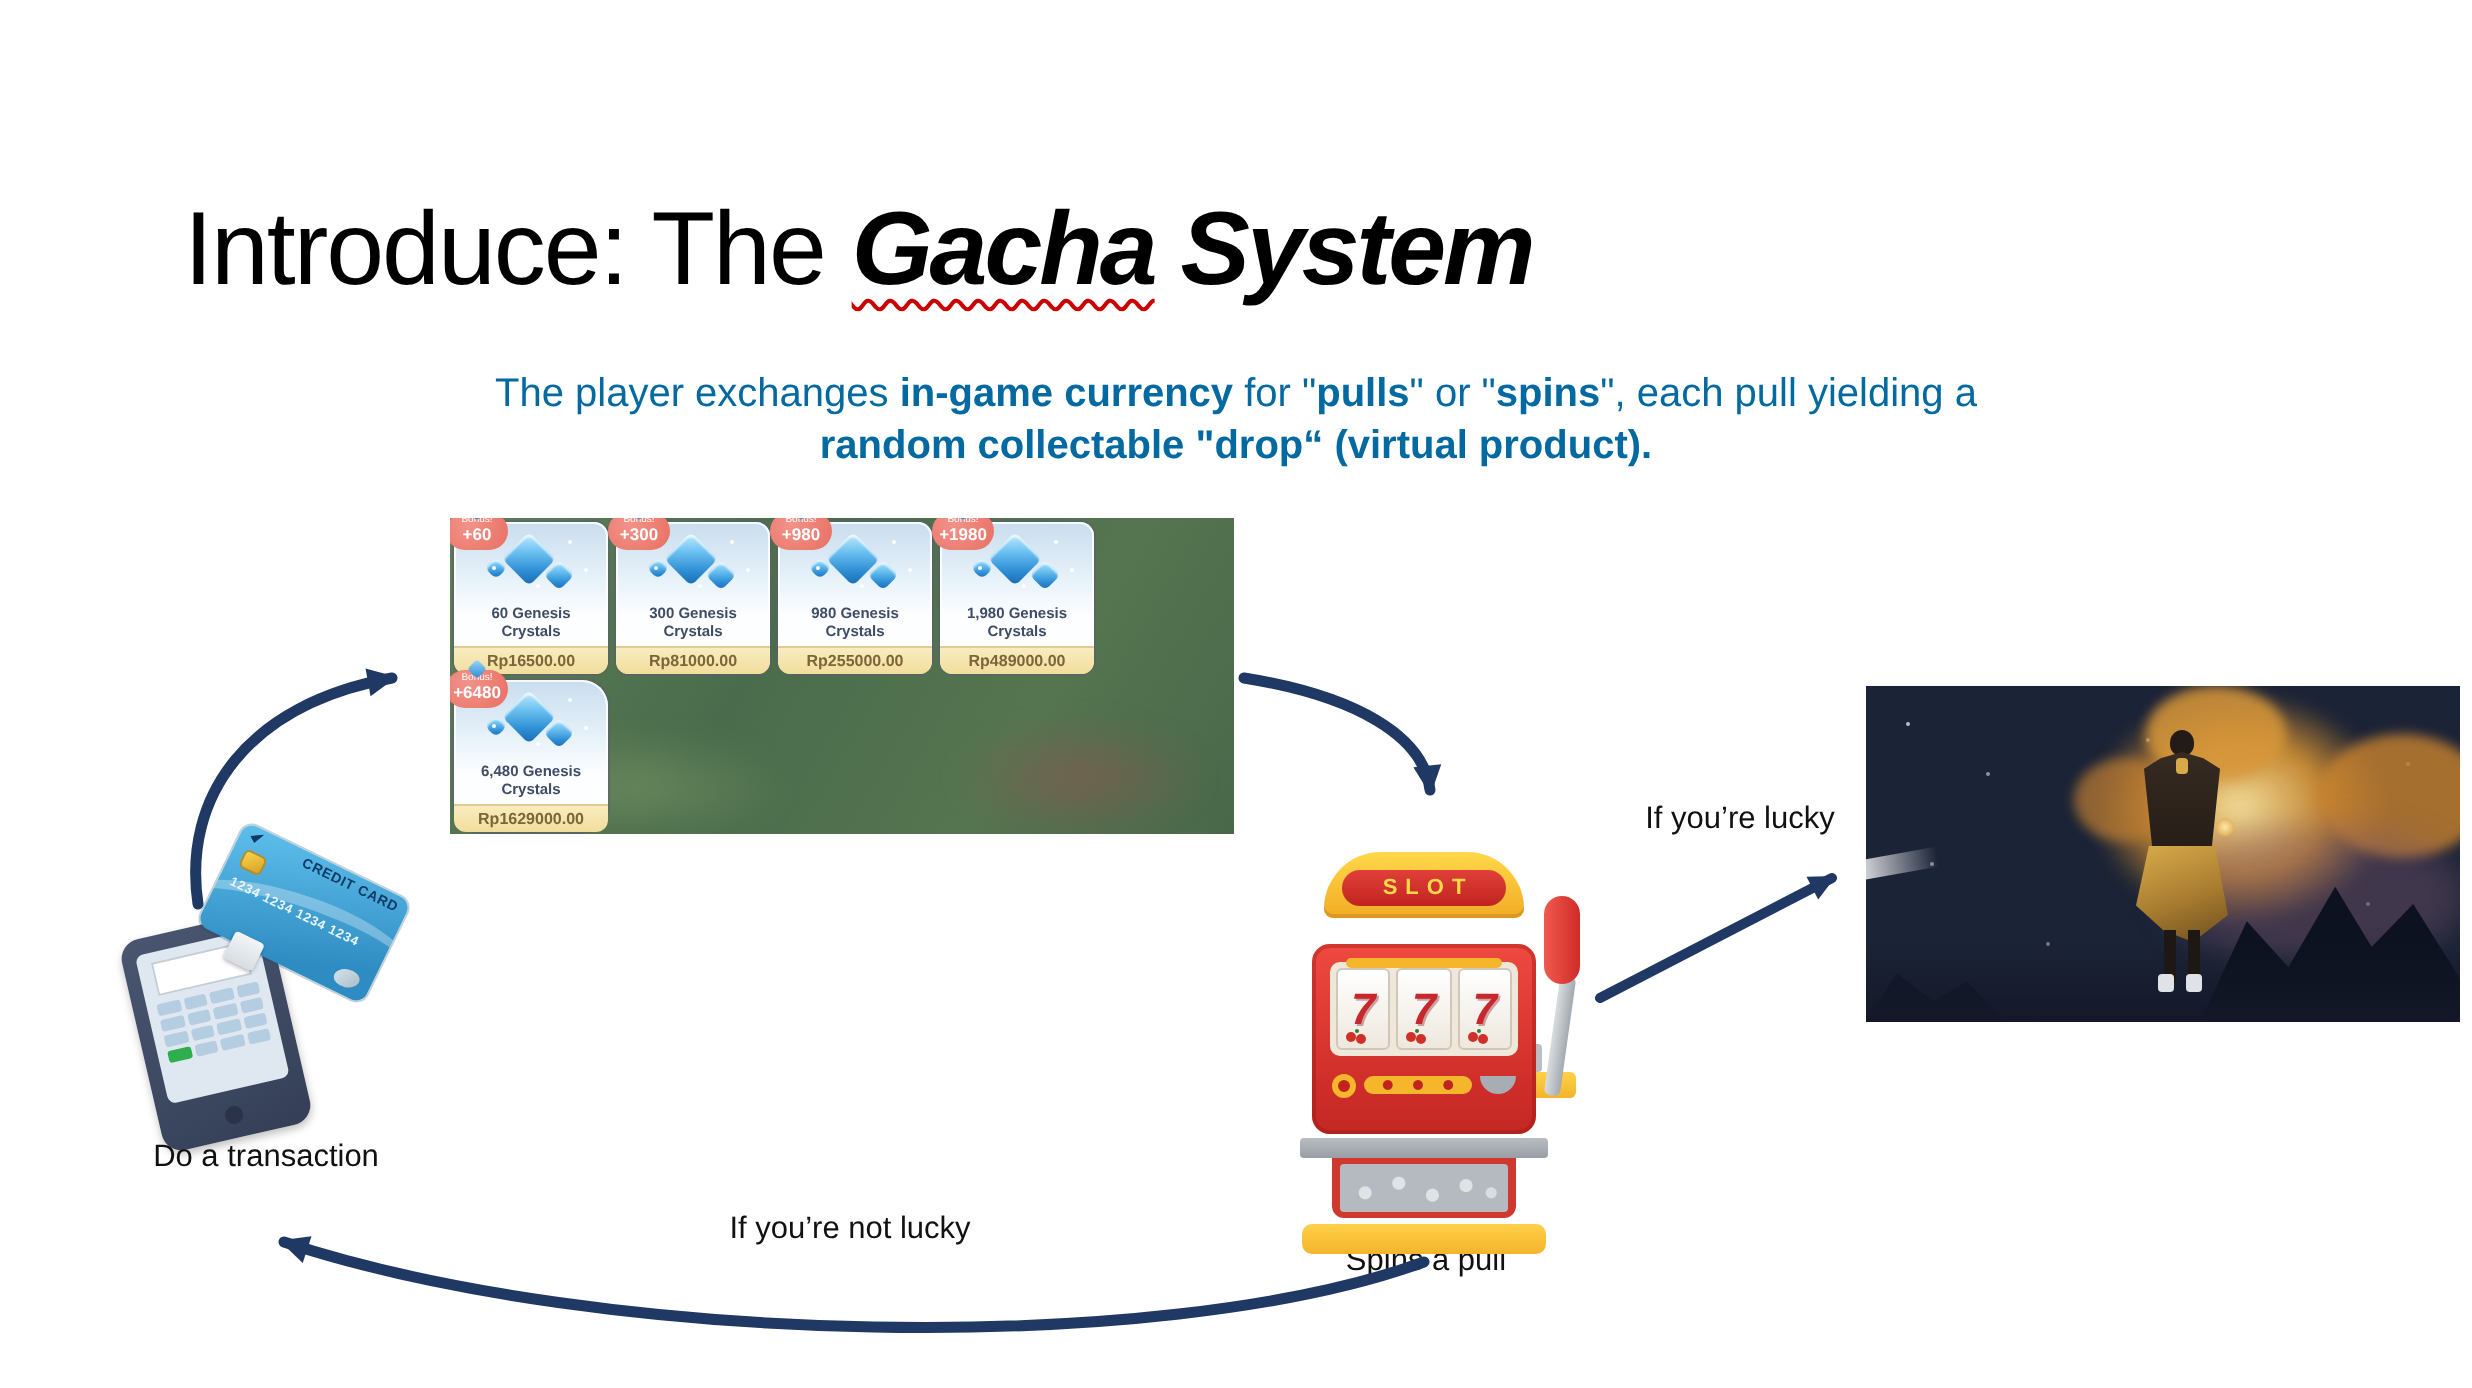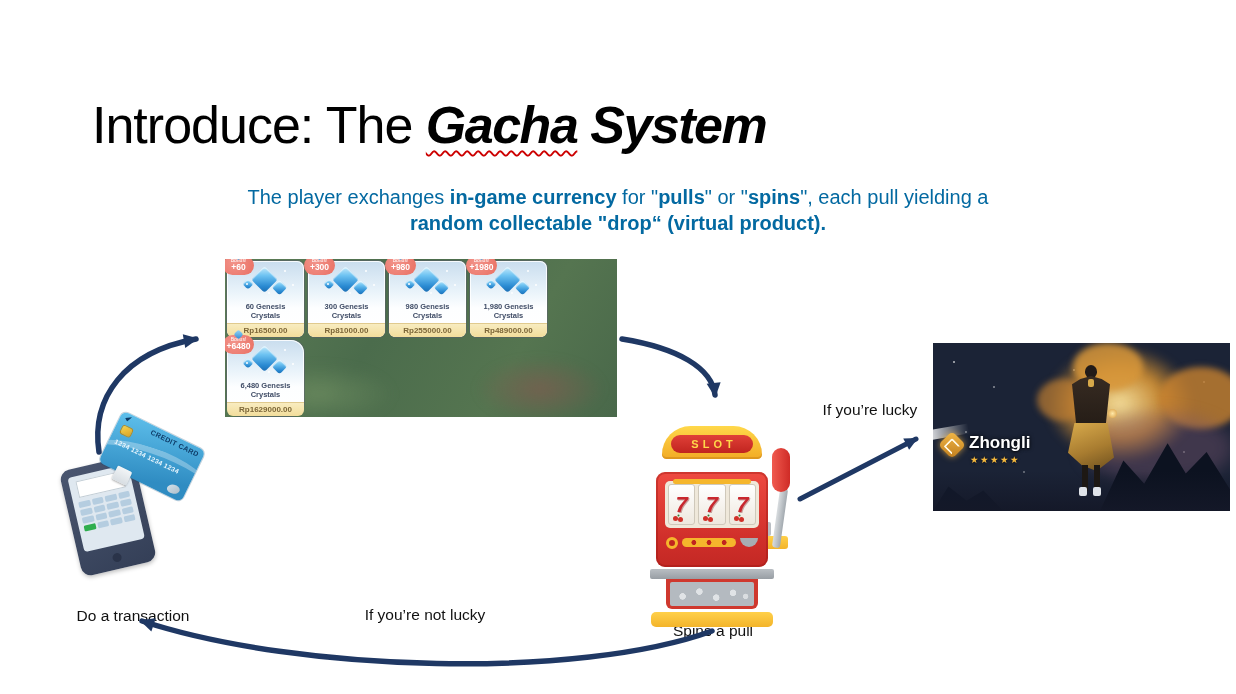--- a/index.html
+++ b/index.html
@@ -14,21 +14,21 @@
             text-decoration-color:#cc0000;text-decoration-thickness:1.5px;text-underline-offset:7px;}
 
   
   .subtitle{position:absolute;left:60px;width:1116px;top:164px;text-align:center;
             font-size:20px;line-height:1.32;color:#0369a1;}
   .subtitle .b{font-weight:700;}
 
   
   .caption{position:absolute;font-size:15.5px;color:#111;text-align:center;}
   #shop-caption{left:290px;top:432px;width:260px;}
-  #transaction-caption{left:48px;top:570px;width:170px;margin-top:37px;}
+  #transaction-caption{left:48px;top:570px;width:170px;}
   #slot-caption{left:653px;top:622px;width:120px;}
   #lucky-label{left:806px;top:401px;width:128px;}
   #notlucky-label{left:335px;top:606px;width:180px;}
 
   
   #shop{position:absolute;left:213px;top:259px;width:392px;height:158px;overflow:hidden;
         background:linear-gradient(120deg,#5e7e57 0%,#4b6c4c 40%,#557550 72%,#49684a 100%);margin-left:12px;}
   #shop .blob1{position:absolute;left:250px;top:98px;width:130px;height:64px;border-radius:50%;
         background:radial-gradient(closest-side,rgba(135,88,80,.6),rgba(135,88,80,0));filter:blur(5px);}
   #shop .blob2{position:absolute;left:20px;top:105px;width:150px;height:60px;border-radius:50%;
@@ -357,25 +357,20 @@
         <div class="f-coat"></div>
         <div class="f-collar"></div>
       <div class="f-skirt"></div>
         <div class="f-leg1"></div>
         <div class="f-leg2"></div>
       <div class="f-boot1"></div>
         <div class="f-boot2"></div>
         <div class="f-hand"></div>
     </div>
     <div class="streak"></div>
-    <div class="char-label">
-      <span class="geo-icon"></span>
-      <span class="char-name">Zhongli</span>
-      <span class="char-stars">★★★★★</span>
-    </div>
   </div>
 
   <svg id="arrows" viewBox="0 0 1236 694">
     <defs>
       <marker id="ah" viewBox="0 0 8 8" refX="6.4" refY="4" markerWidth="3" markerHeight="3" orient="auto-start-reverse">
         <path d="M0.5,0.6 L7.6,4 L0.5,7.4 Z" fill="#1f3864"></path>
       </marker>
     </defs>
     <path d="M 99 452 C 91 398 124 352 196 339" fill="none" stroke="#1f3864" stroke-width="5.5" stroke-linecap="round" marker-end="url(#ah)"></path>
     <path d="M 622 339 C 678 348 712 368 715 395" fill="none" stroke="#1f3864" stroke-width="5.5" stroke-linecap="round" marker-end="url(#ah)"></path>

